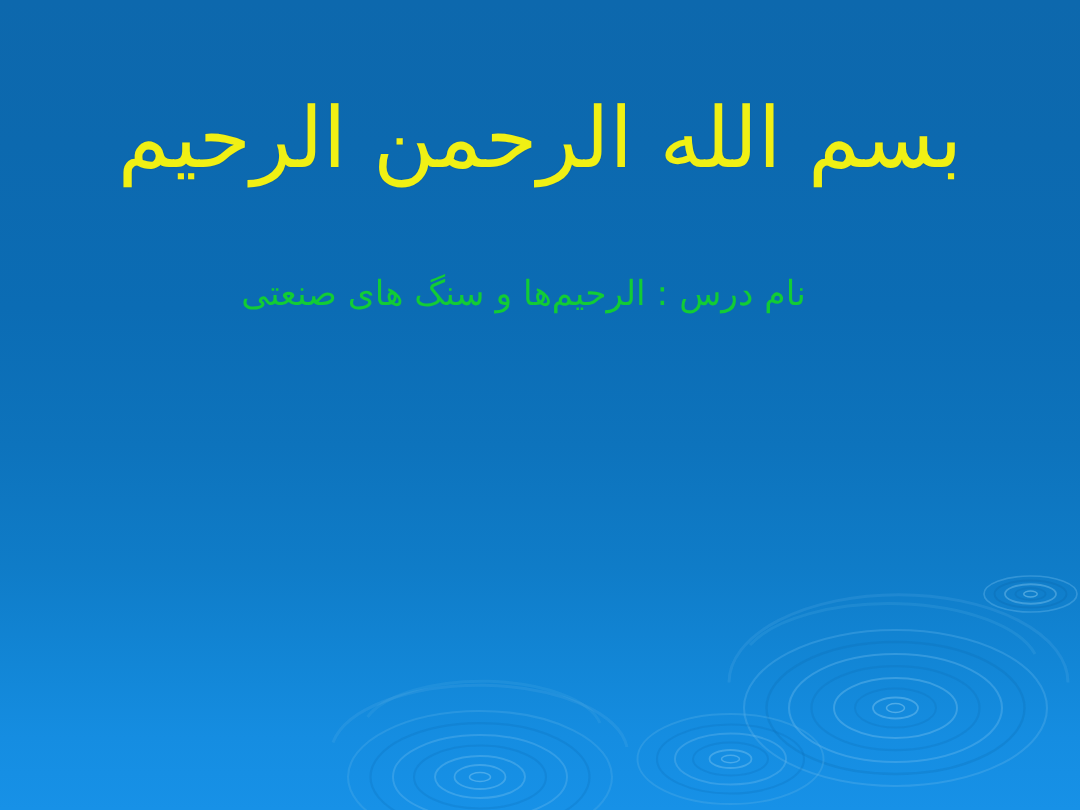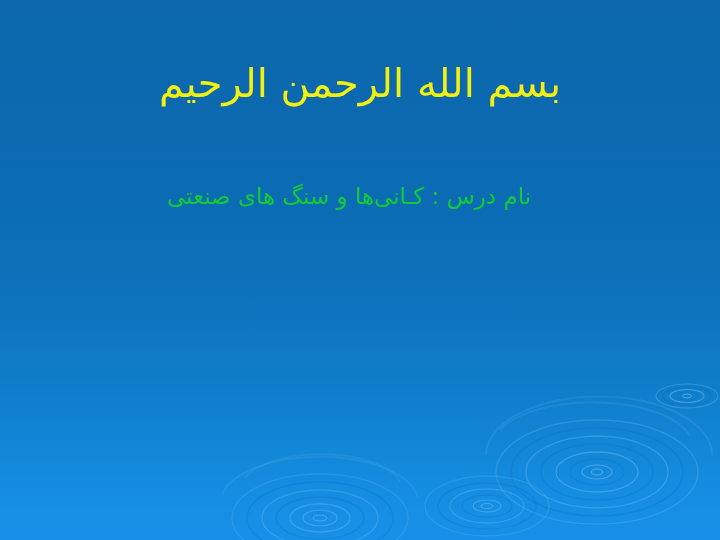--- a/index.html
+++ b/index.html
@@ -42,21 +42,21 @@
     position: absolute;
     top: 58px;
     left: 0;
     width: 720px;
     text-align: center;
   }
 
   .title-text {
     display: inline-block;
     color: #F0F014;
-    font-size: 40px;
+    font-size: 56px;
     line-height: 1.25;
     font-weight: normal;
     letter-spacing: 0.5px;
     direction: rtl;
     unicode-bidi: bidi-override;
     white-space: nowrap;
     text-shadow: 0 0 1px rgba(0,0,0,0.15);
   }
 
   .subtitle-block {
@@ -143,16 +143,16 @@
       </g>
 
     </g>
   </svg>
 
   <div class="title-block">
     <span class="title-text">بسم الله الرحمن الرحیم</span>
   </div>
 
   <div class="subtitle-block">
-    <span class="subtitle-text">نام درس : کـانی‌ها و سنگ های صنعتی</span>
+    <span class="subtitle-text">نام درس : الرحیم‌ها و سنگ های صنعتی</span>
   </div>
 
 </div>
 
 </body></html>

